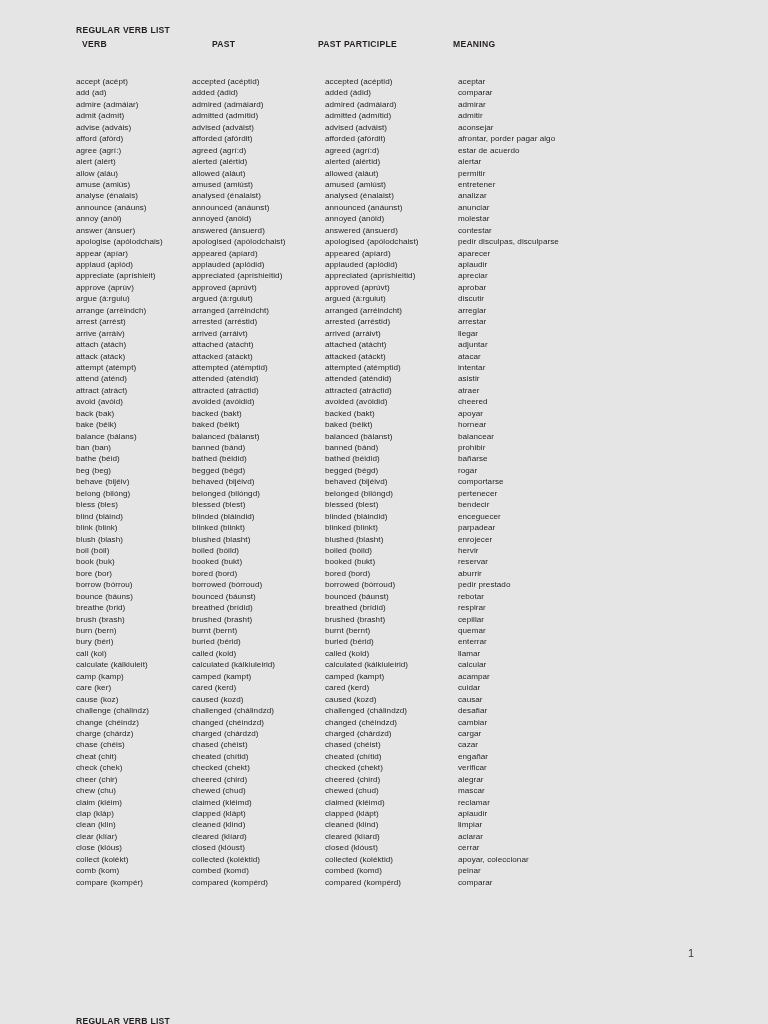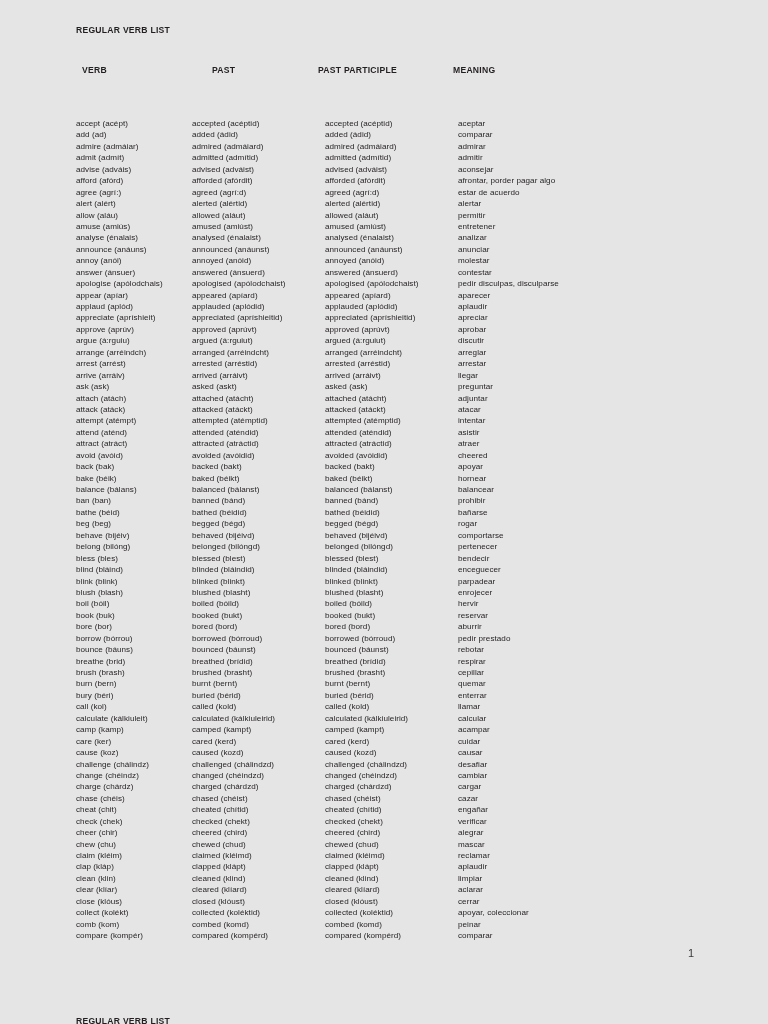--- a/index.html
+++ b/index.html
@@ -38,33 +38,31 @@
     width: 620px;
     height: 12px;
   }
   .header-row .col {
     position: absolute;
     font-size: 8.6px;
     font-weight: bold;
     letter-spacing: 0.25px;
     white-space: nowrap;
     top: 0;
-    margin-top: 26px;
   }
   .header-row .col.c0 { left: 6px; }
   .header-row .col.c1 { left: 136px; }
   .header-row .col.c2 { left: 242px; }
   .header-row .col.c3 { left: 377px; }
 
   .table {
     position: absolute;
     left: 76px;
     top: 76px;
     width: 640px;
-    margin-top: 42px;
   }
   .row {
     position: relative;
     height: 11.45px;
     width: 100%;
   }
   .row .cell {
     position: absolute;
     top: 0;
     font-size: 8.1px;
@@ -243,26 +241,20 @@
         <div class="cell c2">arrested (arréstid)</div>
         <div class="cell c3">arrestar</div>
       </div>
       <div class="row">
         <div class="cell c0">arrive (arráiv)</div>
         <div class="cell c1">arrived (arráivt)</div>
         <div class="cell c2">arrived (arráivt)</div>
         <div class="cell c3">llegar</div>
       </div>
       <div class="row">
-        <div class="cell c0">ask  (ask)</div>
-        <div class="cell c1">asked (askt)</div>
-        <div class="cell c2">asked (ask)</div>
-        <div class="cell c3">preguntar</div>
-      </div>
-      <div class="row">
         <div class="cell c0">attach (atách)</div>
         <div class="cell c1">attached (atácht)</div>
         <div class="cell c2">attached (atácht)</div>
         <div class="cell c3">adjuntar</div>
       </div>
       <div class="row">
         <div class="cell c0">attack (atáck)</div>
         <div class="cell c1">attacked (atáckt)</div>
         <div class="cell c2">attacked (atáckt)</div>
         <div class="cell c3">atacar</div>

